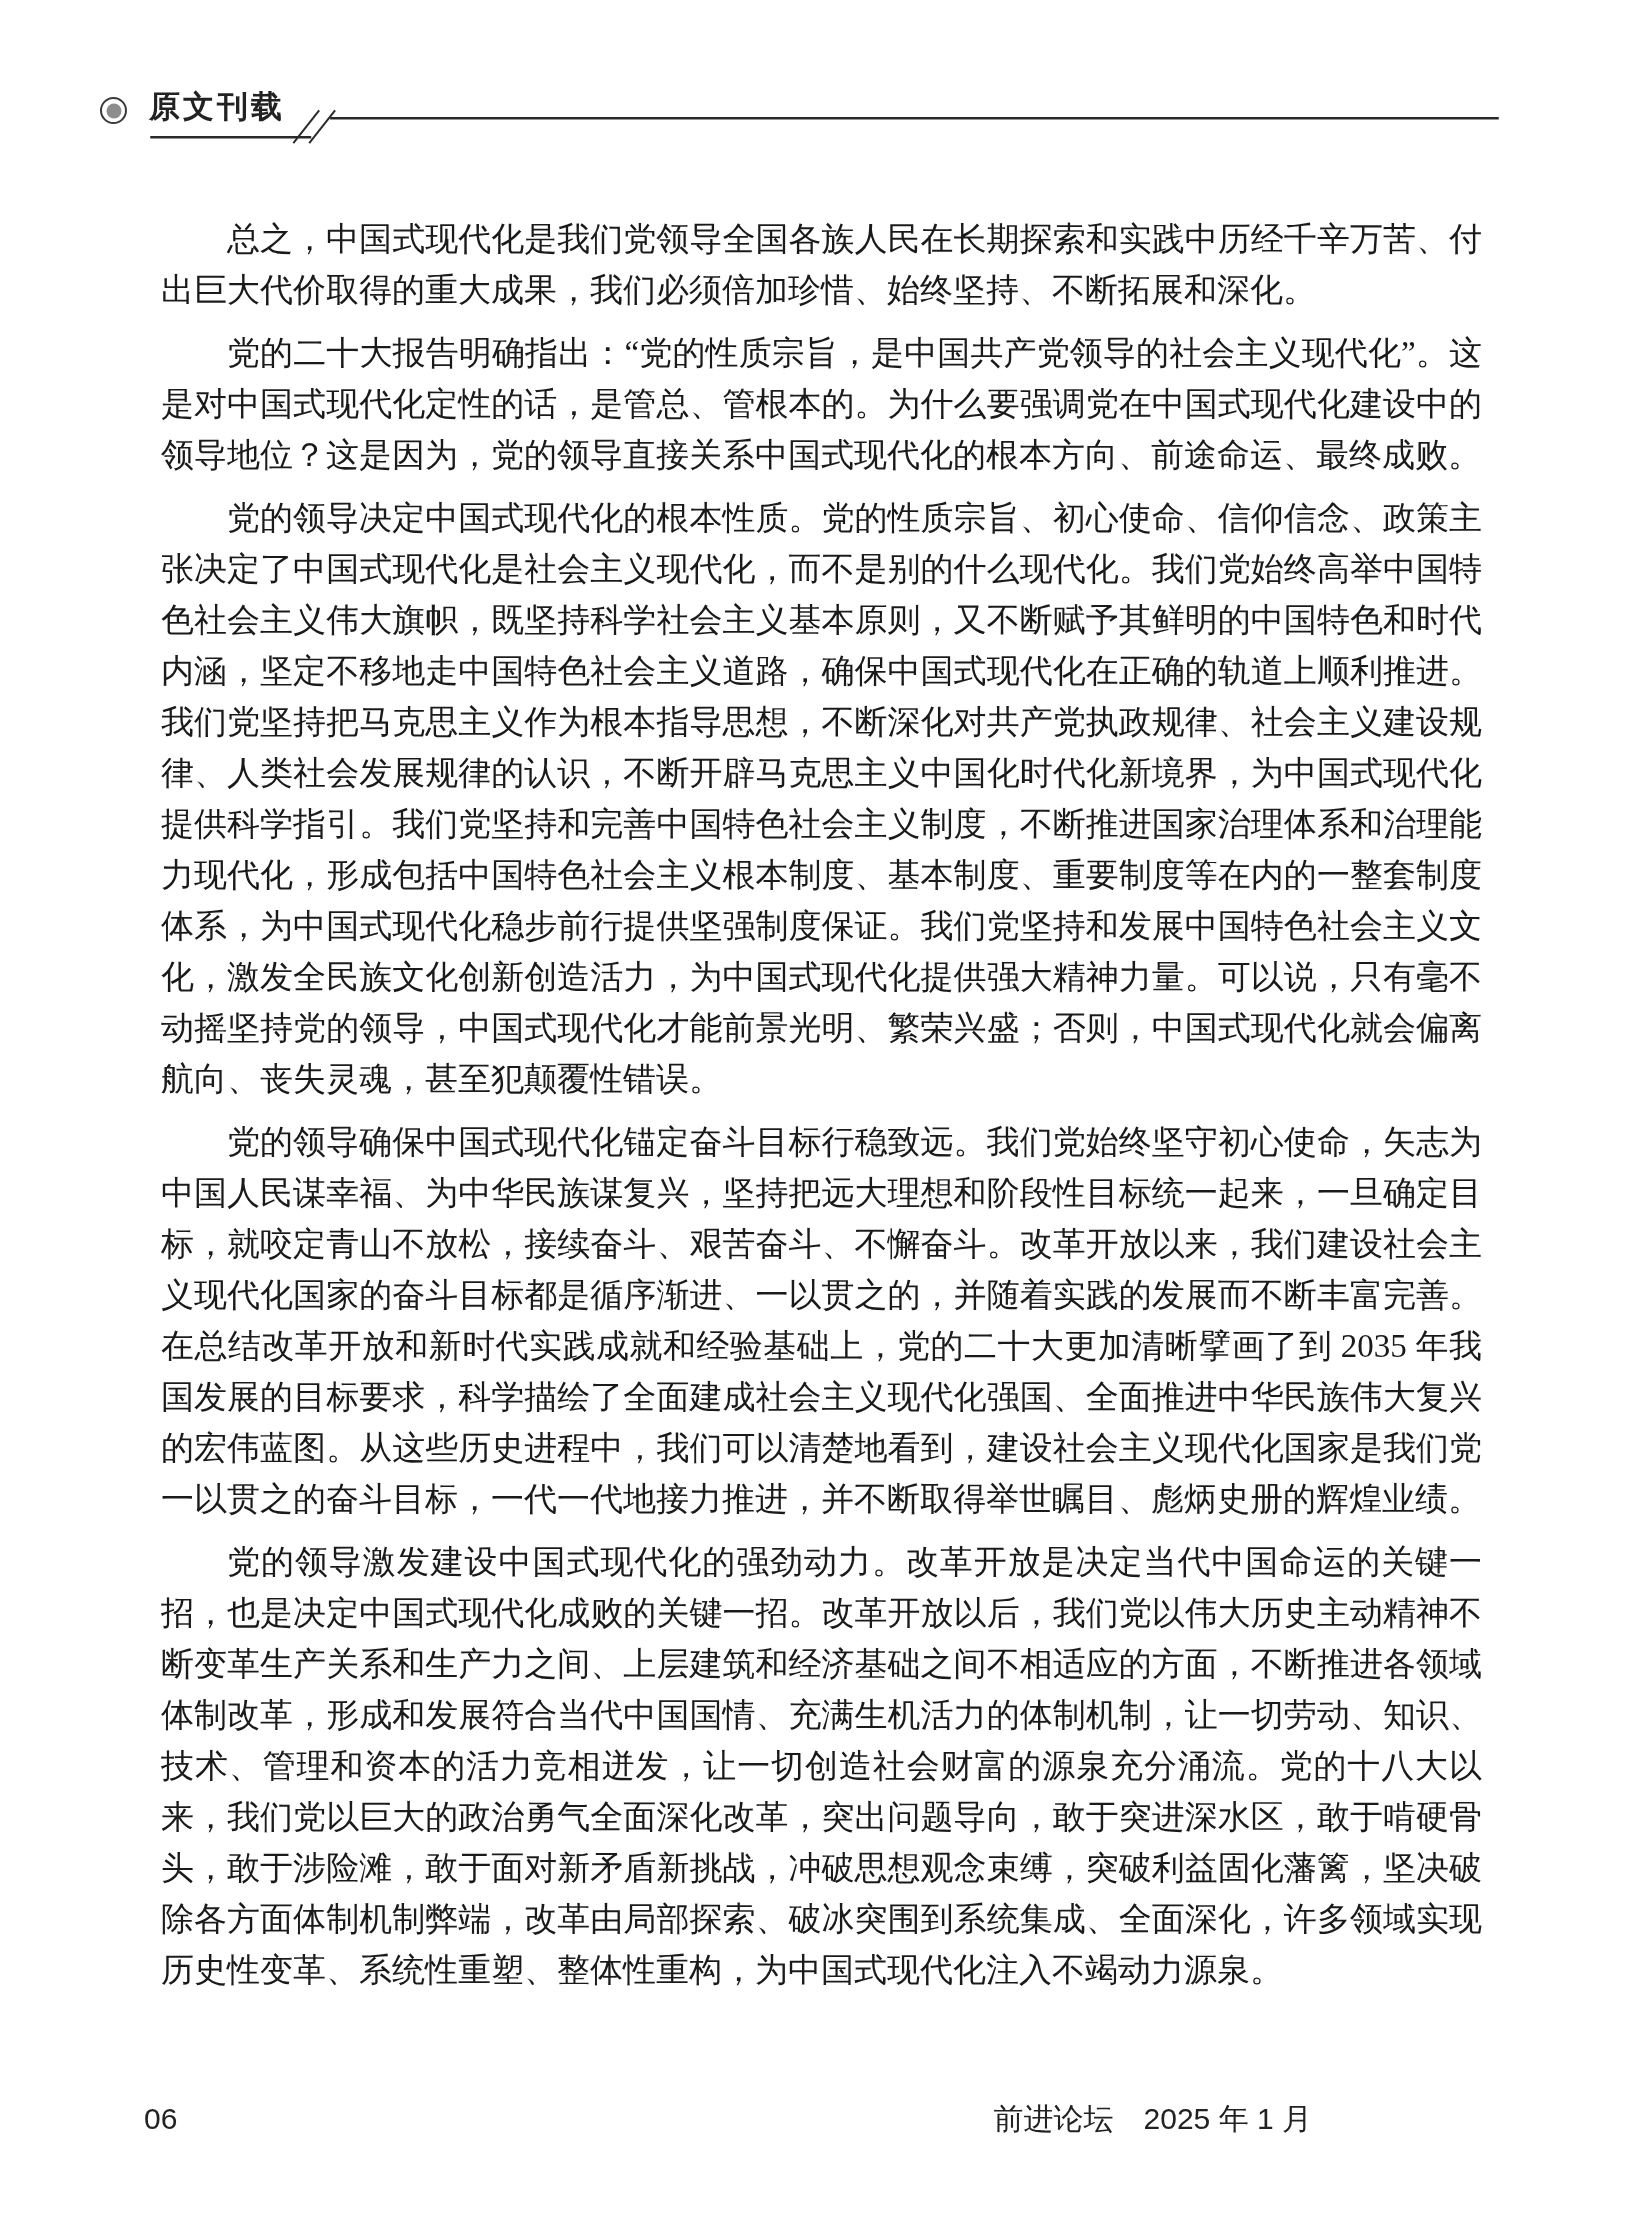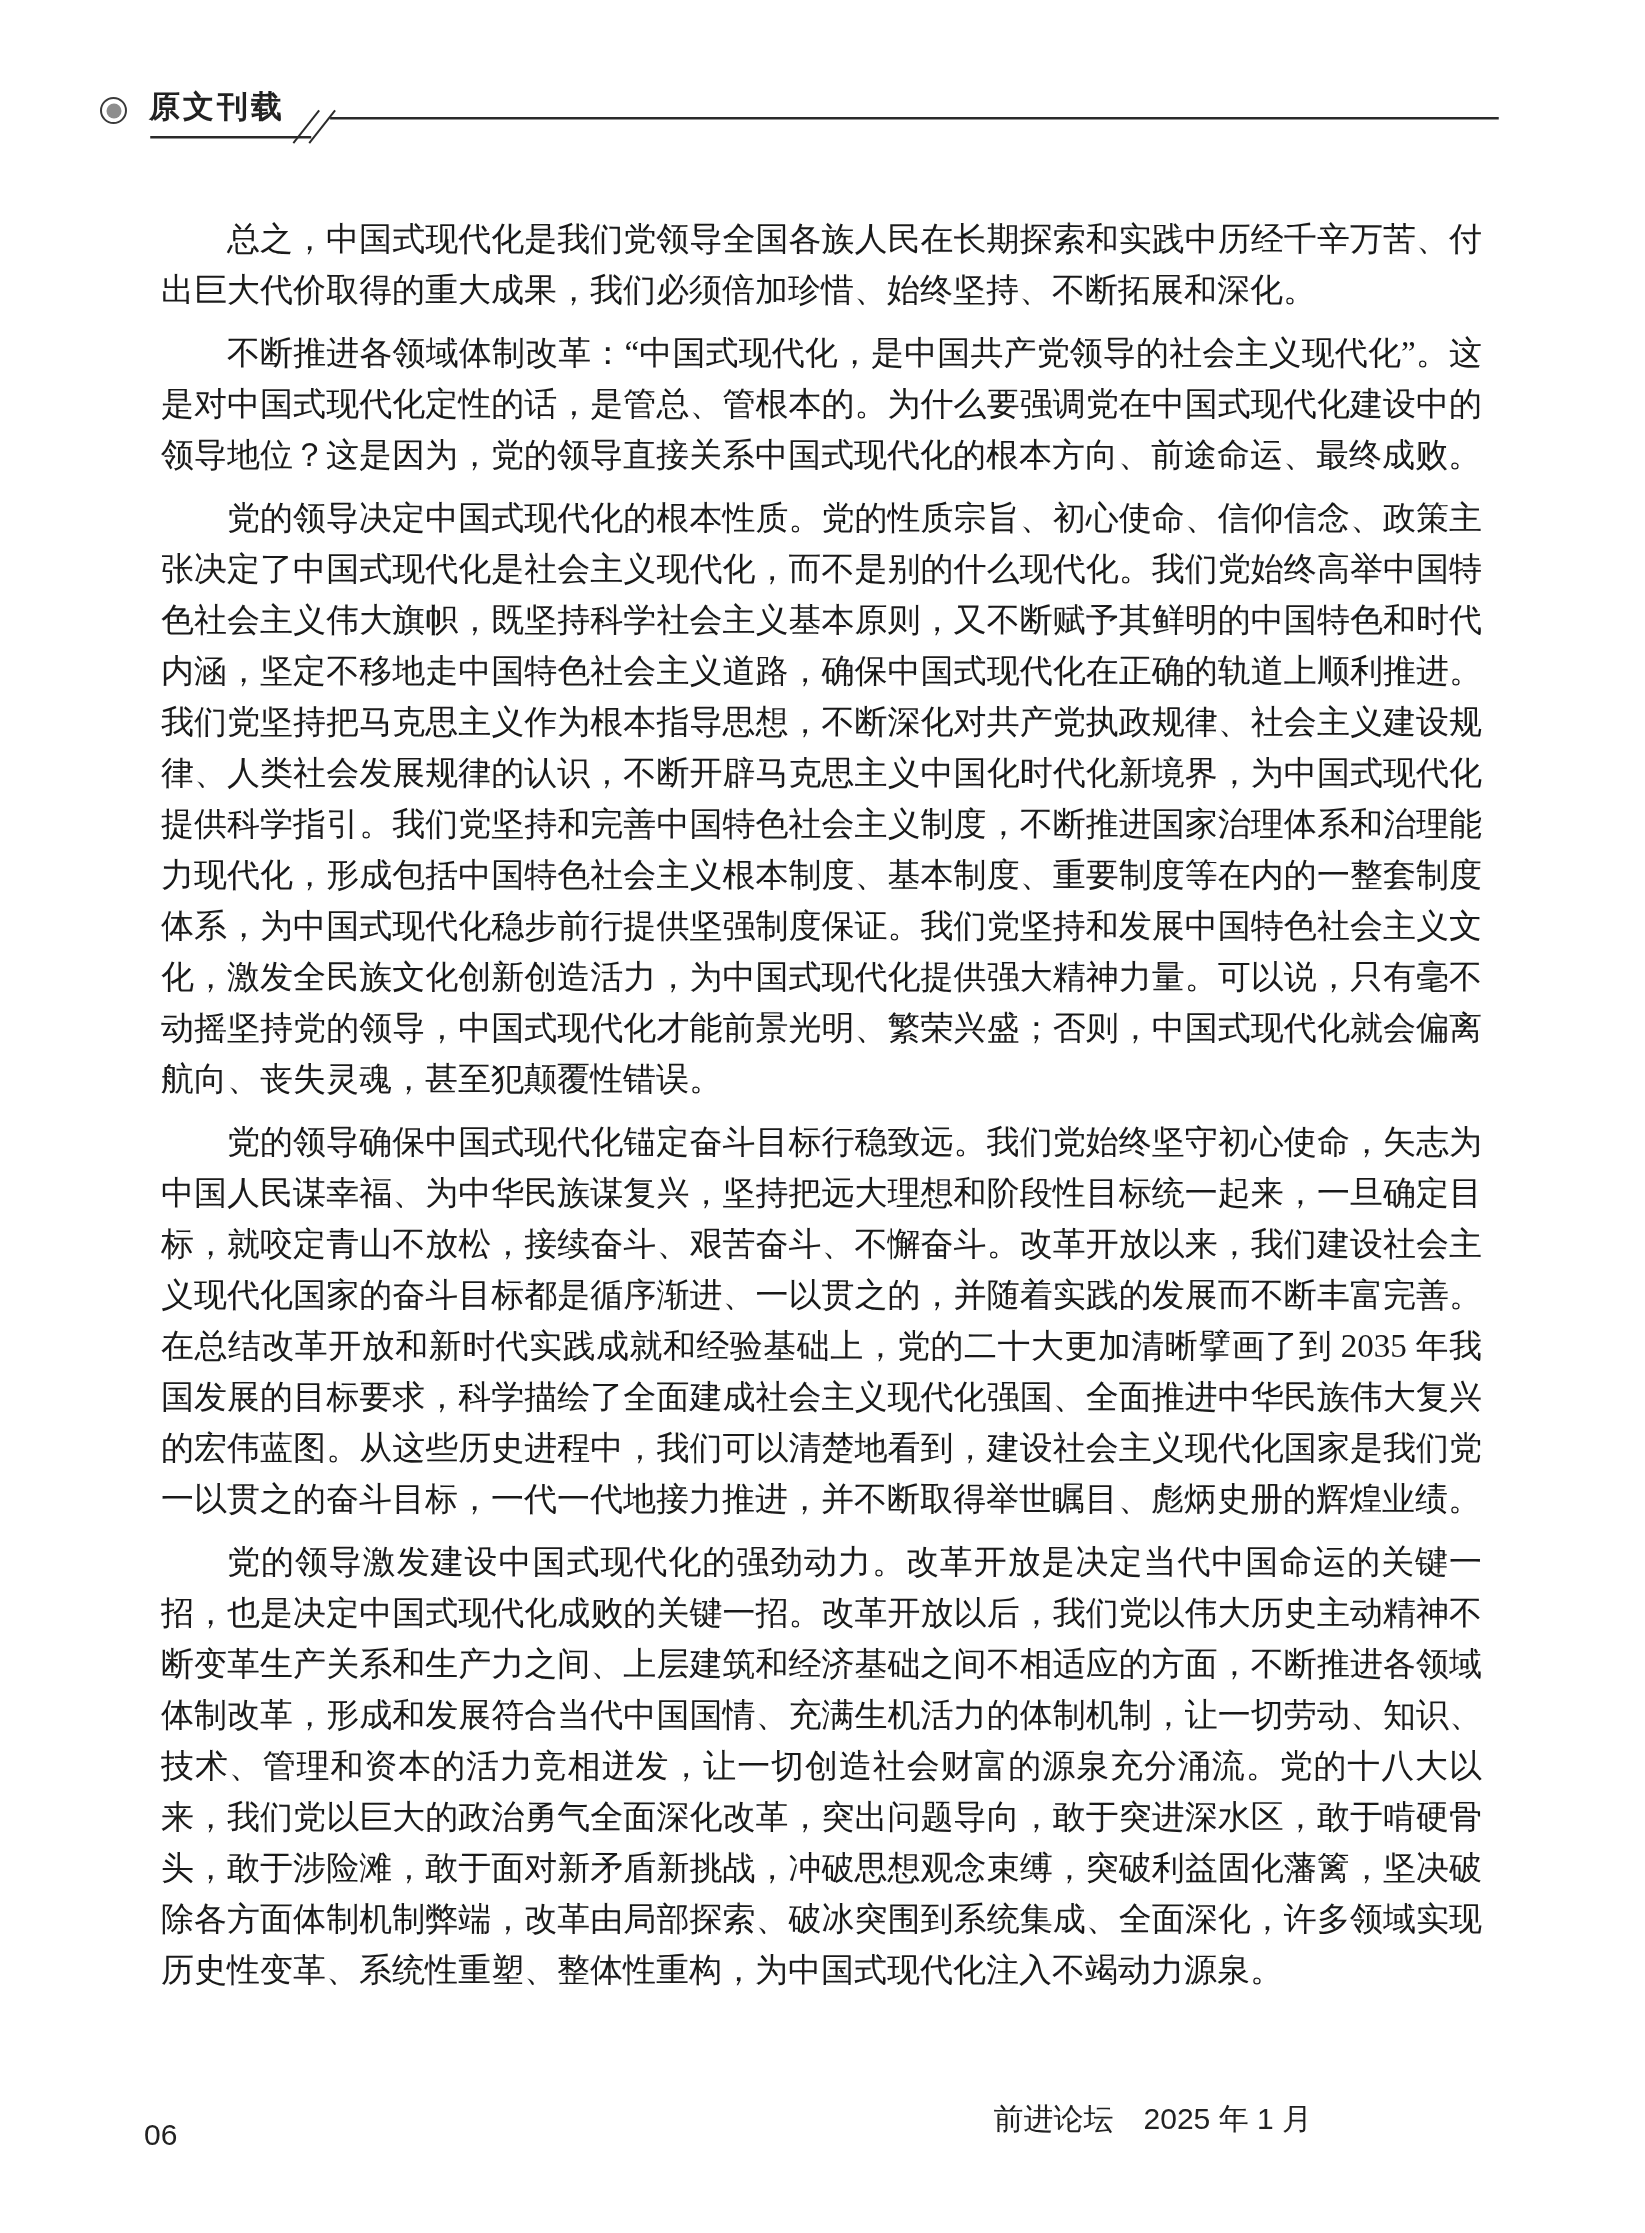--- a/index.html
+++ b/index.html
@@ -48,21 +48,21 @@
     font-family:"Liberation Sans","DejaVu Sans",sans-serif;
     text-align:left;word-break:keep-all;
   }
 
   
   .footer{
     position:absolute;left:0;top:2101px;width:1646px;height:40px;
     font-family:"Liberation Sans","DejaVu Sans",sans-serif;
     font-size:30px;line-height:36px;color:#222222;
   }
-  .footer .page-number{position:absolute;left:144px;top:16px;}
+  .footer .page-number{position:absolute;left:144px;top:0;}
   .footer .journal{position:absolute;left:8px;top:0;width:1304px;text-align:right;}
 </style>
 </head>
 <body>
 
 <div class="page">
 
   <div class="header">
     <div class="header-bullet">
       <div class="inner"></div>
@@ -73,21 +73,21 @@
       <line x1="294" y1="144" x2="320" y2="111" stroke="#2a2a2a" stroke-width="2"></line>
       <line x1="310" y1="144" x2="336" y2="111" stroke="#2a2a2a" stroke-width="2"></line>
       <line x1="331" y1="119" x2="1507" y2="119" stroke="#2a2a2a" stroke-width="2.5"></line>
     </svg>
   </div>
 
   <div class="content">
     <p>总之，中国式现代化是我们党领导全国各族人民在长期探索和实践中历经千辛万苦、付出巨大代价取得的重大成果，我们必须倍加珍惜、始终坚持、不断拓展和深化。</p>
 
 
-    <p>不断推进各领域体制改革：“中国式现代化，是中国共产党领导的社会主义现代化”。这是对中国式现代化定性的话，是管总、管根本的。为什么要强调党在中国式现代化建设中的领导地位？这是因为，党的领导直接关系中国式现代化的根本方向、前途命运、最终成败。</p>
+    <p>党的二十大报告明确指出：“党的性质宗旨，是中国共产党领导的社会主义现代化”。这是对中国式现代化定性的话，是管总、管根本的。为什么要强调党在中国式现代化建设中的领导地位？这是因为，党的领导直接关系中国式现代化的根本方向、前途命运、最终成败。</p>
     <p>党的领导决定中国式现代化的根本性质。党的性质宗旨、初心使命、信仰信念、政策主张决定了中国式现代化是社会主义现代化，而不是别的什么现代化。我们党始终高举中国特色社会主义伟大旗帜，既坚持科学社会主义基本原则，又不断赋予其鲜明的中国特色和时代内涵，坚定不移地走中国特色社会主义道路，确保中国式现代化在正确的轨道上顺利推进。我们党坚持把马克思主义作为根本指导思想，不断深化对共产党执政规律、社会主义建设规律、人类社会发展规律的认识，不断开辟马克思主义中国化时代化新境界，为中国式现代化提供科学指引。我们党坚持和完善中国特色社会主义制度，不断推进国家治理体系和治理能力现代化，形成包括中国特色社会主义根本制度、基本制度、重要制度等在内的一整套制度体系，为中国式现代化稳步前行提供坚强制度保证。我们党坚持和发展中国特色社会主义文化，激发全民族文化创新创造活力，为中国式现代化提供强大精神力量。可以说，只有毫不动摇坚持党的领导，中国式现代化才能前景光明、繁荣兴盛；否则，中国式现代化就会偏离航向、丧失灵魂，甚至犯颠覆性错误。</p>
     <p>党的领导确保中国式现代化锚定奋斗目标行稳致远。我们党始终坚守初心使命，矢志为中国人民谋幸福、为中华民族谋复兴，坚持把远大理想和阶段性目标统一起来，一旦确定目标，就咬定青山不放松，接续奋斗、艰苦奋斗、不懈奋斗。改革开放以来，我们建设社会主义现代化国家的奋斗目标都是循序渐进、一以贯之的，并随着实践的发展而不断丰富完善。在总结改革开放和新时代实践成就和经验基础上，党的二十大更加清晰擘画了到 2035 年我国发展的目标要求，科学描绘了全面建成社会主义现代化强国、全面推进中华民族伟大复兴的宏伟蓝图。从这些历史进程中，我们可以清楚地看到，建设社会主义现代化国家是我们党一以贯之的奋斗目标，一代一代地接力推进，并不断取得举世瞩目、彪炳史册的辉煌业绩。</p>
     <p>党的领导激发建设中国式现代化的强劲动力。改革开放是决定当代中国命运的关键一招，也是决定中国式现代化成败的关键一招。改革开放以后，我们党以伟大历史主动精神不断变革生产关系和生产力之间、上层建筑和经济基础之间不相适应的方面，不断推进各领域体制改革，形成和发展符合当代中国国情、充满生机活力的体制机制，让一切劳动、知识、技术、管理和资本的活力竞相迸发，让一切创造社会财富的源泉充分涌流。党的十八大以来，我们党以巨大的政治勇气全面深化改革，突出问题导向，敢于突进深水区，敢于啃硬骨头，敢于涉险滩，敢于面对新矛盾新挑战，冲破思想观念束缚，突破利益固化藩篱，坚决破除各方面体制机制弊端，改革由局部探索、破冰突围到系统集成、全面深化，许多领域实现历史性变革、系统性重塑、整体性重构，为中国式现代化注入不竭动力源泉。</p>
   </div>
 
   <div class="footer">
     <span class="page-number">06</span>
     <div class="journal">前进论坛　2025 年 1 月</div>
   </div>
 

